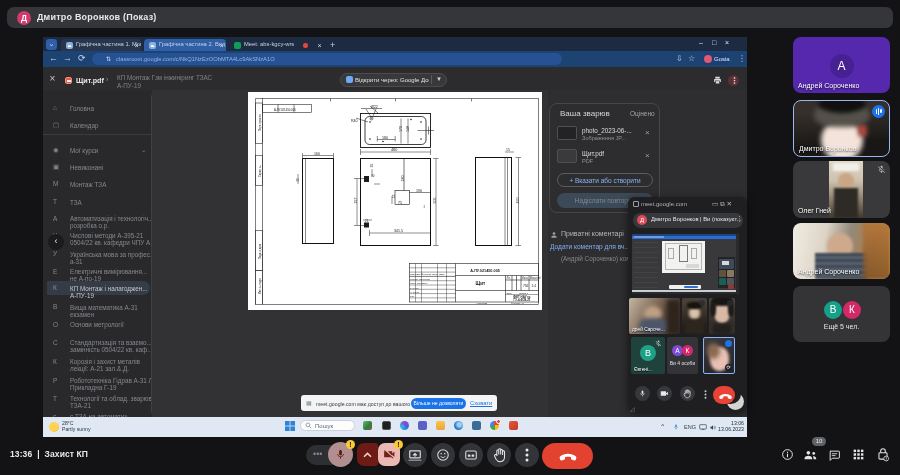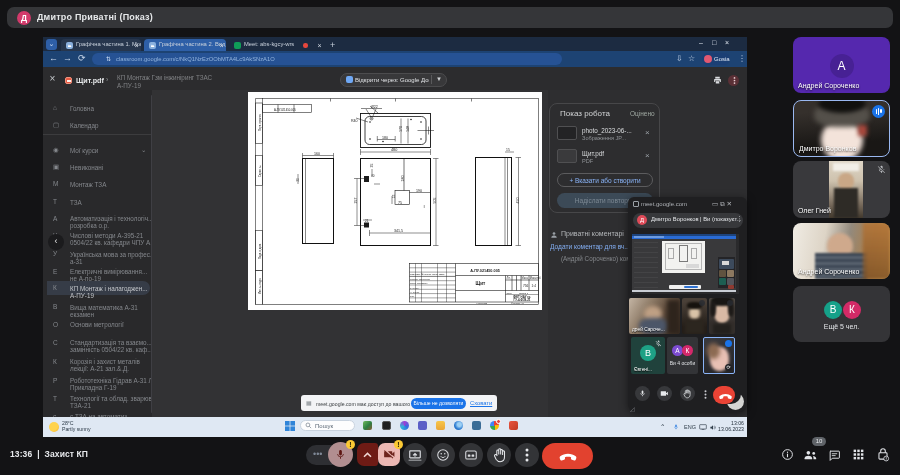--- a/index.html
+++ b/index.html
@@ -137,21 +137,21 @@
   #sharetx { left:316px; top:400.5px; color:#3c4043; font-size:5.2px; white-space:nowrap; width:94px; overflow:hidden; }
   #sharebtn { left:411px; top:397.5px; width:55px; height:11px; border-radius:6px; background:#1a73e8; color:#fff; font-size:5.1px; white-space:nowrap; overflow:hidden; text-align:center; line-height:11px; }
   #sharelink { left:470px; top:400px; color:#1a73e8; font-size:5.8px; text-decoration:underline; }
   #shareic { left:306px; top:399px; color:#80868b; font-size:6px; }
 </style>
 </head>
 <body>
 <div id="stage">
   <div class="abs" id="topbar"></div>
   <div class="abs" id="chip">Д</div>
-  <div class="abs" id="presname">Дмитро Приватні (Показ)</div>
+  <div class="abs" id="presname">Дмитро Воронков (Показ)</div>
 
   <div class="abs" id="browser"></div>
   <div class="abs" id="tabstrip"></div>
   <div class="abs" id="toolbar"></div>
   <div class="abs" id="pageheader"></div>
 
   <div class="abs" id="tabchev">⌄</div>
   <div class="abs tab" id="tab1"><span class="abs fav favimg"></span>Графічна частина 1. Монтаж<span class="abs tx">×</span></div>
   <div class="abs tab" id="tab2"><span class="abs fav favimg"></span>Графічна частина 2. Вид зага<span class="abs tx">×</span></div>
   <div class="abs tab" id="tab3"><span class="abs fav" id="fav3"></span>Meet: abs-kgcy-wrs​<span class="abs tx">×</span></div>
@@ -418,21 +418,21 @@
       <text x="263" y="212" font-size="2.5">Формат А2</text>
       <text x="26" y="18.5" font-size="2.8">А-ПУ.021450.005</text>
       <text x="10" y="40" font-size="2.6" transform="rotate(-90 11 38)">Перв. примен.</text>
       <text x="10" y="86" font-size="2.6" transform="rotate(-90 11 84)">Справ. №</text>
       <text x="10" y="168" font-size="2.6" transform="rotate(-90 11 166)">Подп. и дата</text>
       <text x="10" y="203" font-size="2.6" transform="rotate(-90 11 201)">Инв. № подл.</text>
     </g>
   </svg>
 
   <div class="abs" id="ywcard"></div>
-  <div class="abs" id="ywtitle">Показ робота</div>
+  <div class="abs" id="ywtitle">Ваша зварюв</div>
   <div class="abs" id="ywstate">Оцінено</div>
   <div class="abs ywrow-th" style="left:557px;top:126px;"></div>
   <div class="abs ywrow-t1" style="left:582px;top:127px;">photo_2023-06-...</div>
   <div class="abs ywrow-t2" style="left:582px;top:135px;">Зображення JP...</div>
   <div class="abs ywx" style="left:645px;top:128px;">×</div>
   <div class="abs ywrow-th" style="left:557px;top:149px;background:#3a3a3c;"></div>
   <div class="abs ywrow-t1" style="left:582px;top:150px;">Щит.pdf</div>
   <div class="abs ywrow-t2" style="left:582px;top:158px;">PDF</div>
   <div class="abs ywx" style="left:645px;top:151px;">×</div>
   <div class="abs" id="ywbtn1">+ Вказати або створити</div>

